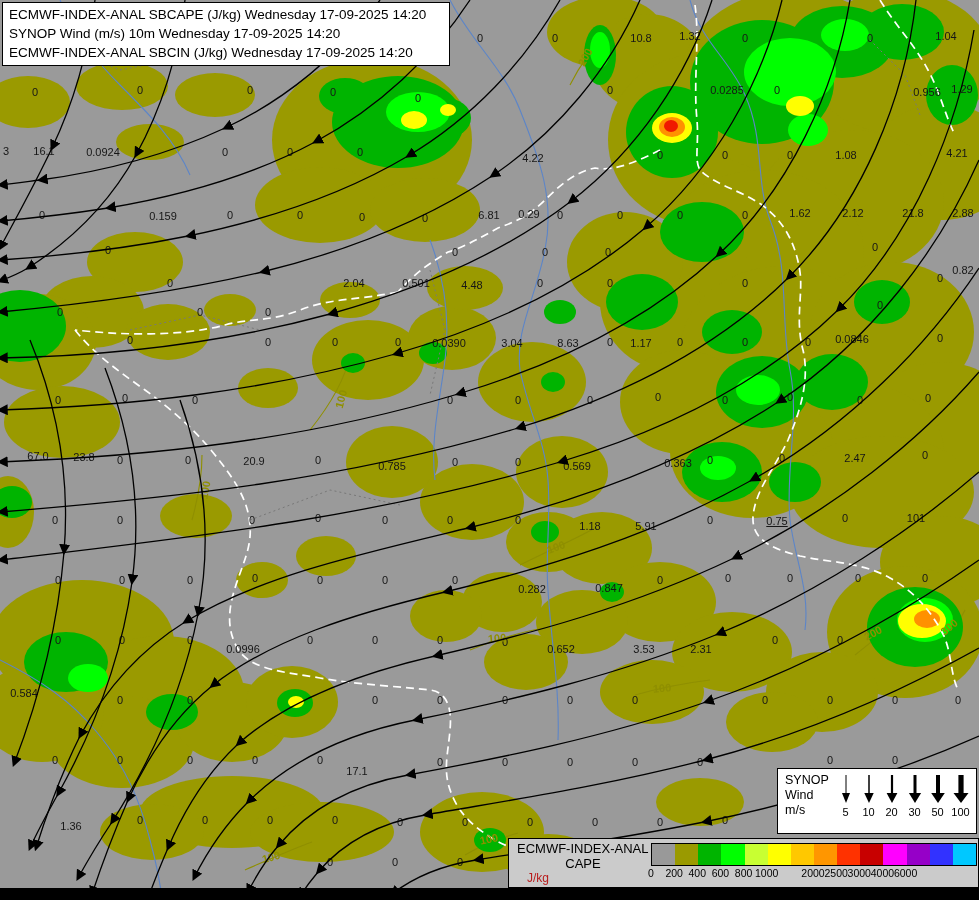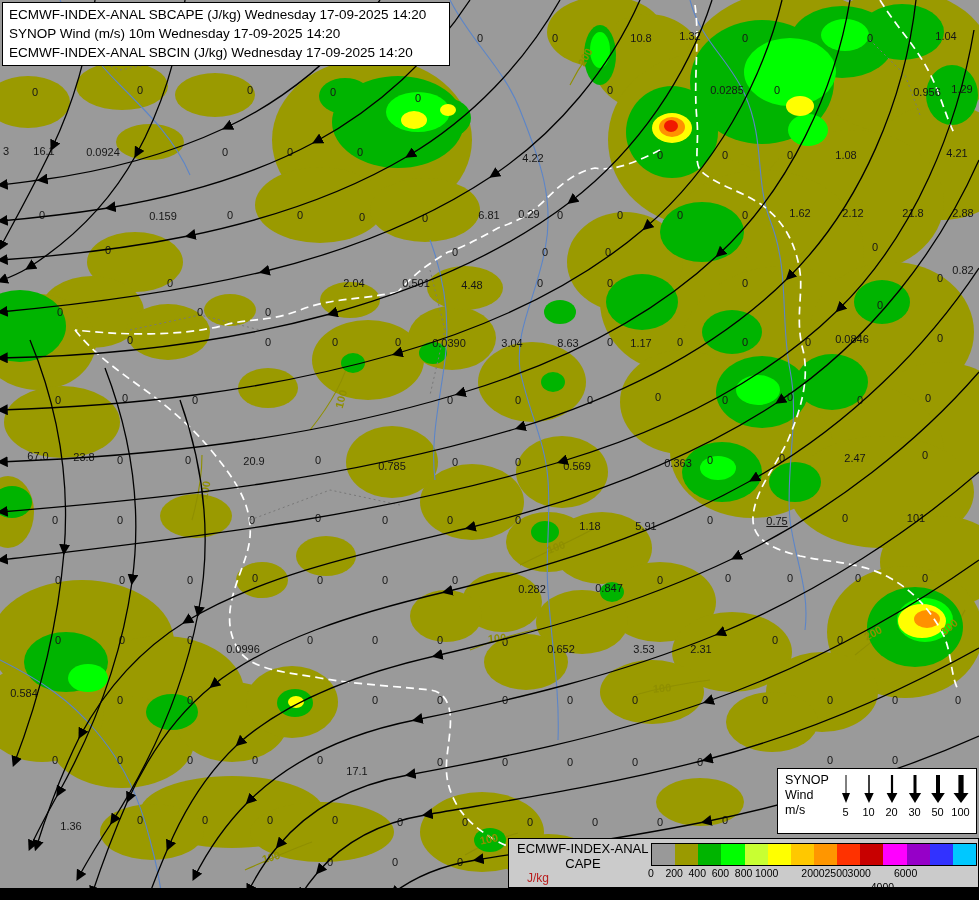--- a/index.html
+++ b/index.html
@@ -509,19 +509,19 @@
         <span style="left: 0%;">0</span>
         <span style="left: 7.14286%;">200</span>
         <span style="left: 14.2857%;">400</span>
         <span style="left: 21.4286%;">600</span>
         <span style="left: 28.5714%;">800</span>
         <span style="left: 35.7143%;">1000</span>
         <span style="left: 42.8571%; margin-top: 31px;">1500</span>
         <span style="left: 50%;">2000</span>
         <span style="left: 57.1429%;">2500</span>
         <span style="left: 64.2857%;">3000</span>
-        <span style="left: 71.4286%; margin-top: 14px;">4000</span>
+        <span style="left: 71.4286%;">4000</span>
         <span style="left: 78.5714%;">6000</span>
       </div>
   </div>
 
   <div class="footer-bar"></div>
 </div>
 
 </body></html>

